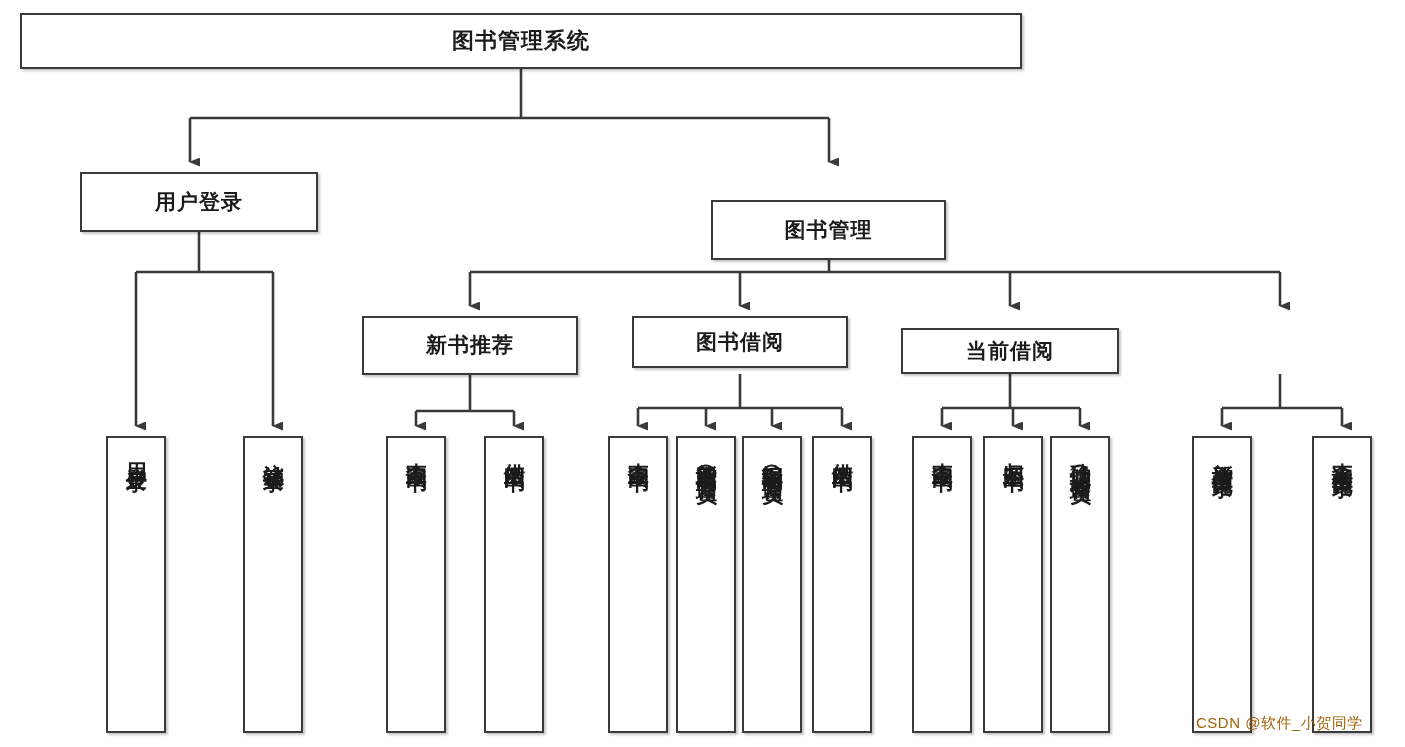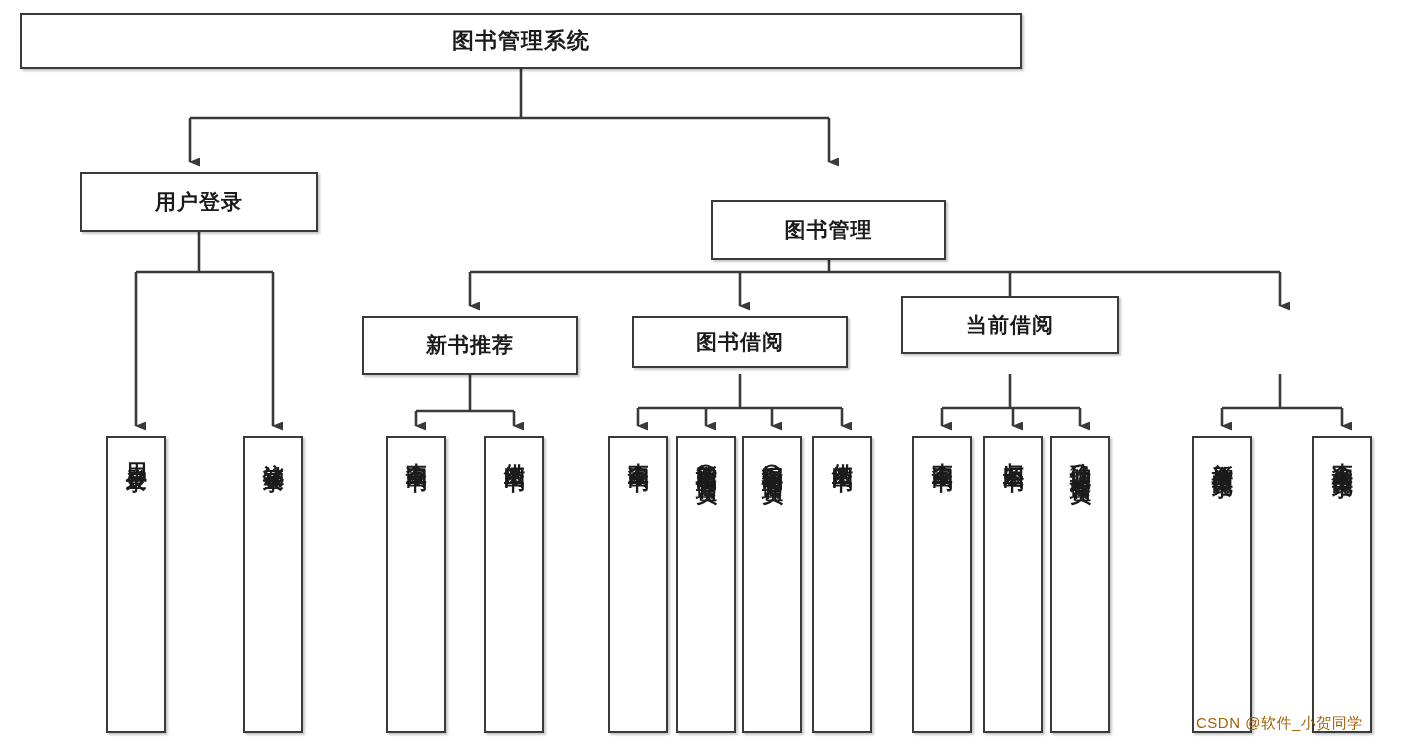--- a/index.html
+++ b/index.html
@@ -140,21 +140,21 @@
   <div class="node horizontal" style="left: 711px; top: 172px; width: 235px; height: 60px; margin-top: 28px;">
     <span class="node-label">图书管理</span>
   </div>
 
   <div class="node horizontal" style="left: 362px; top: 316px; width: 216px; height: 59px;">
     <span class="node-label">新书推荐</span>
   </div>
   <div class="node horizontal" style="left: 632px; top: 316px; width: 216px; height: 52px;">
     <span class="node-label">图书借阅</span>
   </div>
-  <div class="node horizontal" style="left: 901px; top: 296px; width: 218px; height: 58px;">
+  <div class="node horizontal" style="left: 901px; top: 328px; width: 218px; height: 46px;">
     <span class="node-label">当前借阅</span>
   </div>
 
   <div class="node vertical" style="left: 106px; top: 436px; width: 60px; height: 297px;">
     <span class="node-label">用户登录</span>
   </div>
   <div class="node vertical" style="left: 243px; top: 436px; width: 60px; height: 297px;">
     <span class="node-label">注销登录</span>
   </div>
   <div class="node vertical" style="left: 386px; top: 436px; width: 60px; height: 297px;">

